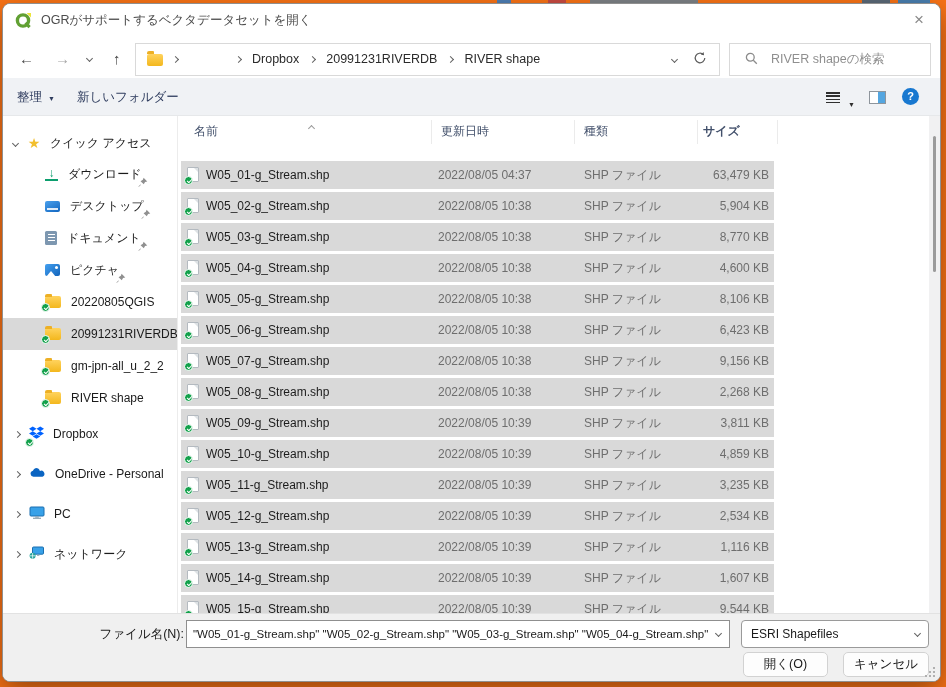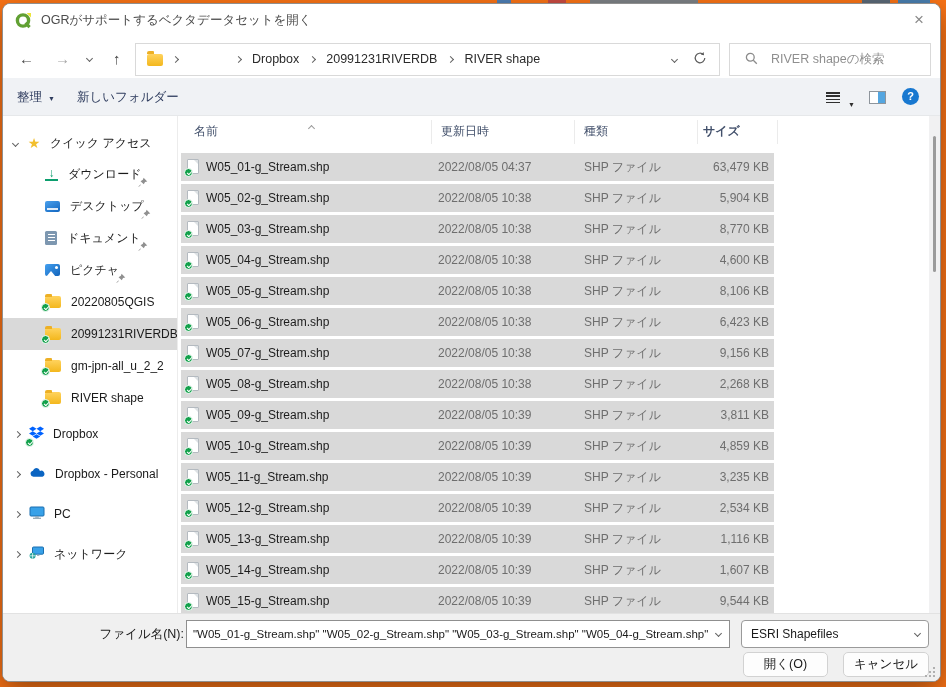--- a/index.html
+++ b/index.html
@@ -91,21 +91,21 @@
   .badge::after { content:""; position:absolute; left:1.6px; top:2px; width:4px; height:2px;
                   border-left:1.3px solid #fff; border-bottom:1.3px solid #fff; transform:rotate(-45deg); }
 
   
   .filepane { position:absolute; left:176px; top:0; right:11px; bottom:0; background:#fff; }
   .list-header { position:absolute; left:0; top:0; right:0; height:31px; font-size:12px; color:#42506b; }
   .list-header .hl { position:absolute; top:0; height:31px; line-height:31px; }
   .h-name { left:15px; } .h-date { left:262px; } .h-type { left:405px; } .h-size { left:524px;font-weight:bold; }
   .h-div { position:absolute; top:4px; width:1px; height:24px; background:#ebebeb; }
   .sort-caret { position:absolute; left:130px; top:10px; border-color:#9a9a9a; }
-  .rows { position:absolute; left:2px; top:37px; width:473px; }
+  .rows { position:absolute; left:2px; top:45px; width:473px; }
   .row { position:relative; width:593px; height:28px; margin-bottom:3px; background:#d9d9d9; font-size:12px; }
   .row .icon { position:absolute; left:6px; top:6px; }
   .c-name { position:absolute; left:25px; top:0; line-height:28px; color:#1c1c1c; }
   .c-mod  { position:absolute; left:257px; top:0; line-height:28px; color:#6e6e6e; }
   .c-type { position:absolute; left:403px; top:0; line-height:28px; color:#6e6e6e; }
   .c-size { position:absolute; right:5px;  top:0; line-height:28px; color:#6e6e6e; }
   .scrollbar { position:absolute; right:0; top:0; bottom:0; width:11px; background:#f1f1f2; }
   .scroll-thumb { position:absolute; left:4px; top:20px; width:3px; height:136px; background:#9b9b9b; border-radius:2px; }
 
   
@@ -271,21 +271,21 @@
               <span class="icon dropbox-icon"><svg width="15" height="14" viewBox="0 0 16 14">
                   <path fill="#0062ff" d="M4 0l4 2.5L4 5 0 2.5zM12 0l4 2.5L12 5 8 2.5zM4 5l4 2.5L4 10 0 7.5zM12 5l4 2.5L12 10 8 7.5zM8 8.4l4 2.4L8 13.2l-4-2.4z"></path>
                 </svg><span class="badge"></span></span>
               <span class="side-label">Dropbox</span>
             </div>
             <div class="side-item root">
               <span class="chev right"></span>
               <span class="icon onedrive-icon"><svg width="17" height="11" viewBox="0 0 16 11">
                   <path fill="#0a64c2" d="M6.5 1a4.1 4.1 0 0 1 3.9 3A2.9 2.9 0 0 1 13 9.8H4A3.1 3.1 0 0 1 3.4 3.7 4.1 4.1 0 0 1 6.5 1z"></path>
                 </svg></span>
-              <span class="side-label">Dropbox - Personal</span>
+              <span class="side-label">OneDrive - Personal</span>
             </div>
             <div class="side-item root">
               <span class="chev right"></span>
               <span class="icon pc-icon"><svg width="16" height="13" viewBox="0 0 16 13">
                   <rect x="1" y="1" width="14" height="9" rx="1" fill="#38a1e8" stroke="#1a6fb0"></rect>
                   <rect x="6.2" y="10.4" width="3.6" height="1.3" fill="#8fa3b0"></rect>
                   <rect x="4" y="11.7" width="8" height="1.2" fill="#8fa3b0"></rect>
                 </svg></span>
               <span class="side-label">PC</span>
             </div>

